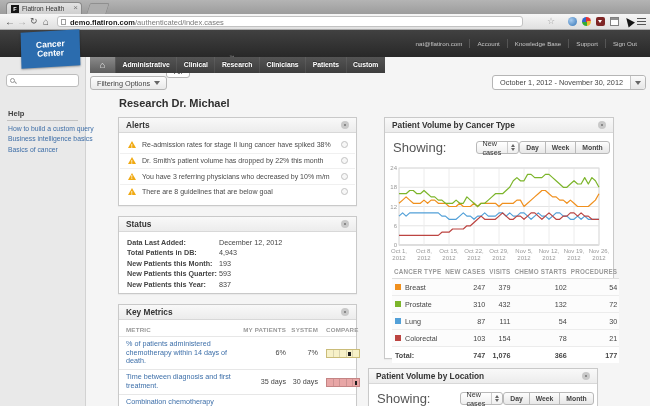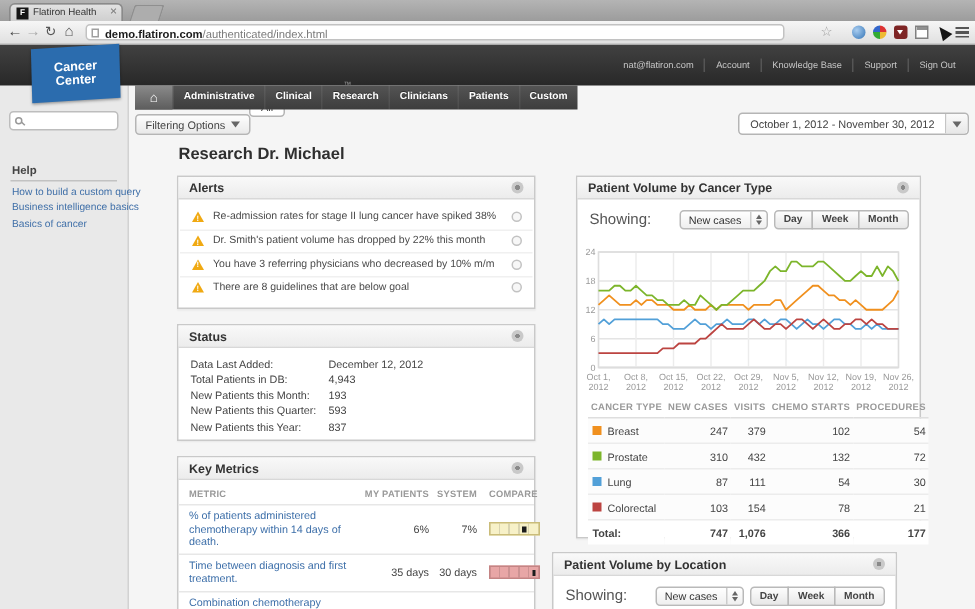--- a/index.html
+++ b/index.html
@@ -89,39 +89,39 @@
   .al-row{position:relative;display:flex;align-items:center;height:15.5px;margin:0 1px;padding:0 8px}
   .al-row + .al-row{border-top:1px solid #f0f0f0}
   .warn{position:relative;width:0;height:0;border-left:4px solid transparent;border-right:4px solid transparent;border-bottom:7px solid #f0a912;flex:none}
   .warn::after{content:"!";position:absolute;left:-1px;top:1.5px;font-size:5px;font-weight:bold;color:#fff}
   .al-text{margin-left:6px;font-size:7px;color:#4a4a4a;white-space:nowrap}
   .dism{position:absolute;right:7px;width:7px;height:7px;border:1px solid #c2c2c2;border-radius:50%;background:#f7f7f7}
 
   
   #status-body{padding-top:6px}
   .st-row{display:flex;padding:0 8px;line-height:10.4px}
-  .st-l{width:92px;font-size:7.2px;font-weight:normal;color:#444;flex:none}
+  .st-l{width:92px;font-size:7.2px;font-weight:bold;color:#444;flex:none}
   .st-v{font-size:7.2px;color:#444}
 
   
   .km-hrow,.km-row{display:grid;grid-template-columns:116px 44px 32px 1fr;align-items:center;padding:2px 7px}
   .km-hrow{padding:6px 7px 3px}
   .km-h{font-size:6.2px;font-weight:bold;color:#999;letter-spacing:.2px}
   .km-h.a,.km-h.b{text-align:right}
   .km-h.c{padding-left:8px}
   .km-row{border-top:1px solid #e7e7e7;padding:3px 7px}
   .km-m{font-size:7.2px;color:#3d6fa9;line-height:8.6px;padding-right:6px}
   .km-v{font-size:7.2px;color:#444;text-align:right}
   .km-c{padding-left:8px}
   .cbar{position:relative;display:inline-block;width:34px;height:9px;border:1px solid;vertical-align:middle}
   .cmark{position:absolute;top:1.5px;width:2.5px;height:4.5px;background:#1c1c1c}
 
   
   .ctl-row{display:flex;align-items:center;padding:7px 7px 0 8px}
-  .show-lbl{font-size:10px;color:#555;margin-right:10px}
+  .show-lbl{font-size:13px;color:#555;margin-right:21px}
   .fselect{height:13px;border:1px solid #b9b9b9;border-radius:3px;background:linear-gradient(#fff,#efefef);display:inline-flex;align-items:center;font-size:7.2px;color:#333;padding-left:5px;margin-left:9px}
   .sel-arrows{margin-left:6px;height:100%;border-left:1px solid #ccc;padding:0 3px;display:flex;flex-direction:column;justify-content:center;gap:1.5px}
   .rb-group{margin-left:auto;display:flex}
   .rb{height:13px;line-height:12px;padding:0 6px;font-size:6.8px;font-weight:bold;color:#444;background:linear-gradient(#fdfdfd,#e7e7e7);border:1px solid #b9b9b9;margin-left:-1px}
   .rb:first-child{border-radius:3px 0 0 3px;margin-left:0}
   .rb:last-child{border-radius:0 3px 3px 0}
   .chart-mount{position:absolute;left:2px;top:47px;width:226px;height:98px}
   .chart-mount svg{overflow:visible}
   .vt-mount{position:absolute;left:7px;top:148px;width:216px}
   .vtab{width:100%;border-collapse:collapse}
@@ -146,21 +146,21 @@
     <div class="newtab"></div>
   </div>
 
   <div class="toolbar">
     <span class="tbi back">←</span>
     <span class="tbi fwd">→</span>
     <span class="tbi reload">↻</span>
     <span class="tbi homeb">⌂</span>
     <div class="urlbar">
       <span class="doc-ic"></span>
-      <span class="url-text"><span class="url-domain">demo.flatiron.com</span><span class="url-path">/authenticated/index.html</span></span>
+      <span class="url-text"><span class="url-domain">demo.flatiron.com</span><span class="url-path">/authenticated/index.cases</span></span>
     </div>
     <span class="tbi star">☆</span>
     <span class="ext ext1"></span>
     <span class="ext ext2"></span>
     <span class="ext ext3"></span>
     <span class="ext ext4"></span>
     <span class="ext ext5"></span>
     <span class="tbi menu"></span>
   </div>
 

